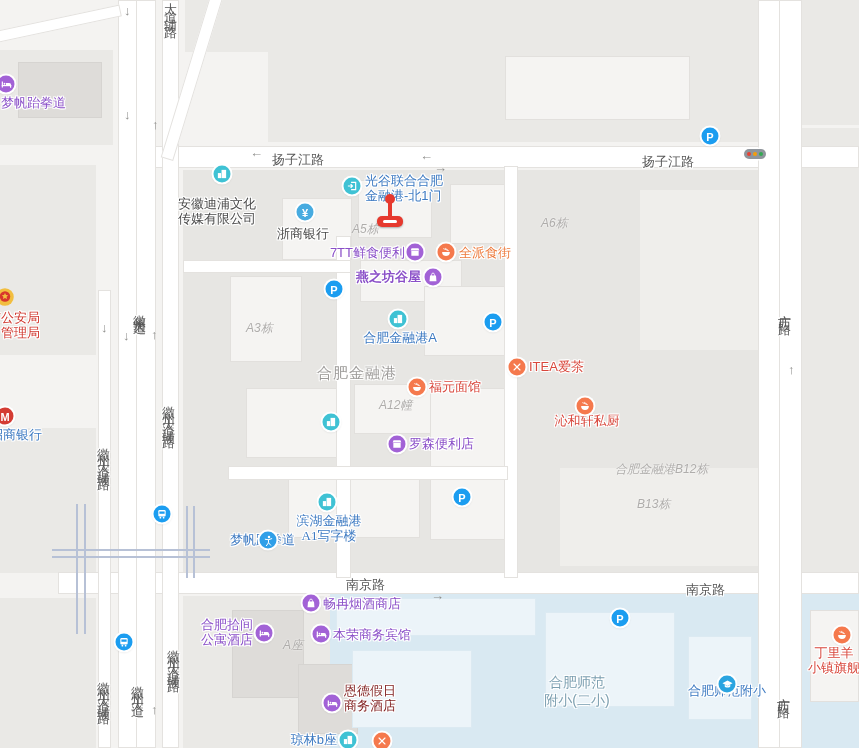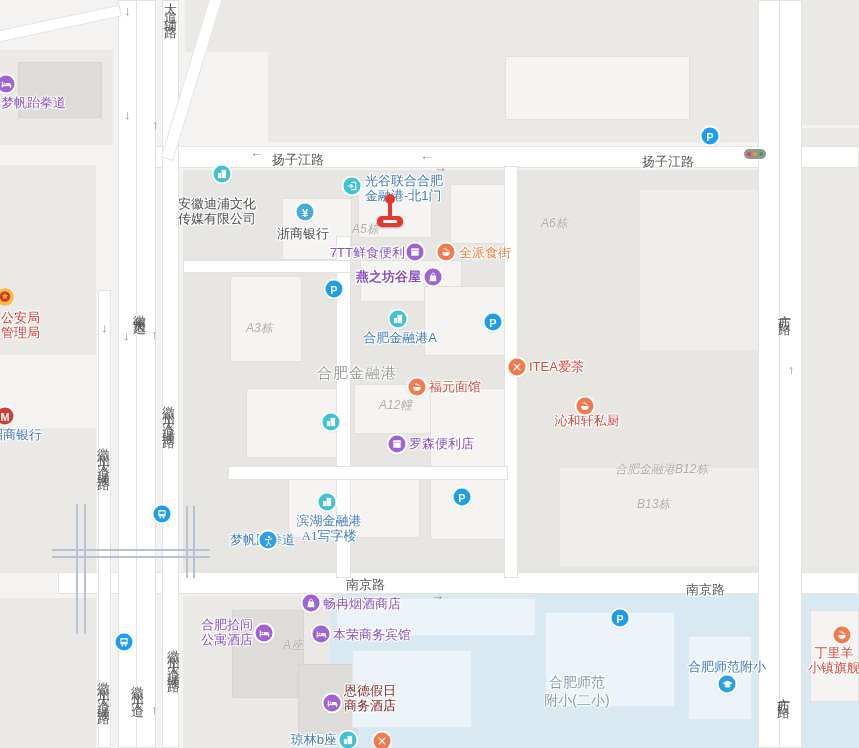--- a/index.html
+++ b/index.html
@@ -301,21 +301,21 @@
       <svg width="11" height="11" viewBox="0 0 24 24" stroke="#fff" stroke-width="2.5" stroke-linecap="round">
         <path d="M5.5 5.5l13 13M18.5 5.5l-13 13"></path>
       </svg>
     </div>
     <div class="picon k-school" style="left: 727px; top: 684px;">
       <svg width="12" height="12" viewBox="0 0 24 24" fill="#fff">
         <path d="M2 9.5L12 4l10 5.5L12 15z"></path>
         <path d="M6.5 12.3v3.6c0 1.3 3 2.3 5.5 2.3s5.5-1 5.5-2.3v-3.6L12 15.3z"></path>
       </svg>
     </div>
-    <div class="plabel al-center" style="left: 727px; top: 660px; color: rgb(61, 122, 194);">合肥师范附小</div>
+    <div class="plabel al-center" style="left: 727px; top: 684px; color: rgb(61, 122, 194);">合肥师范附小</div>
     <div class="picon k-bowl" style="left: 842px; top: 635px;">
       <svg width="11" height="11" viewBox="0 0 24 24">
         <path d="M3.5 12h17a8.5 8.5 0 0 1-17 0z" fill="#fff"></path>
         <path d="M6 4.5l11 4.5M10 3.5l8 6" stroke="#fff" stroke-width="1.7"></path>
       </svg>
     </div>
     <div class="plabel al-center" style="left: 834px; top: 646px; color: rgb(216, 71, 60);">丁里羊<br>小镇旗舰</div>
     <div class="picon k-emblem" style="left: 5px; top: 297px;">
       <svg width="20" height="20" viewBox="0 0 24 24">
         <circle cx="12" cy="12" r="10.5" fill="#F2BE3F"></circle>

